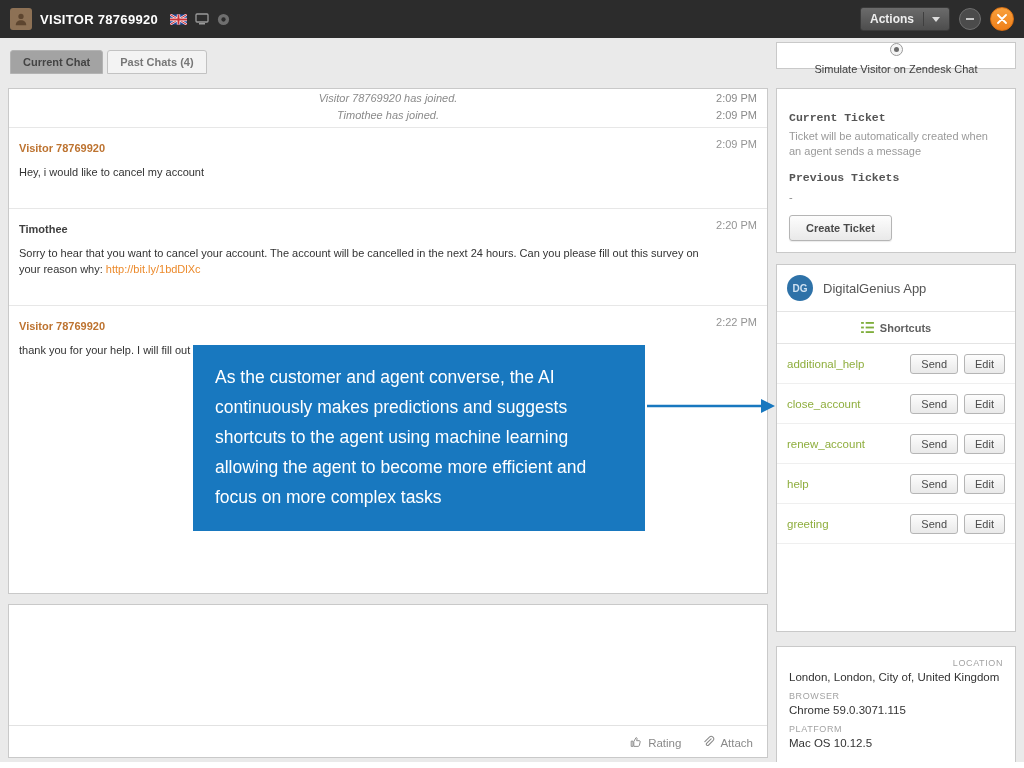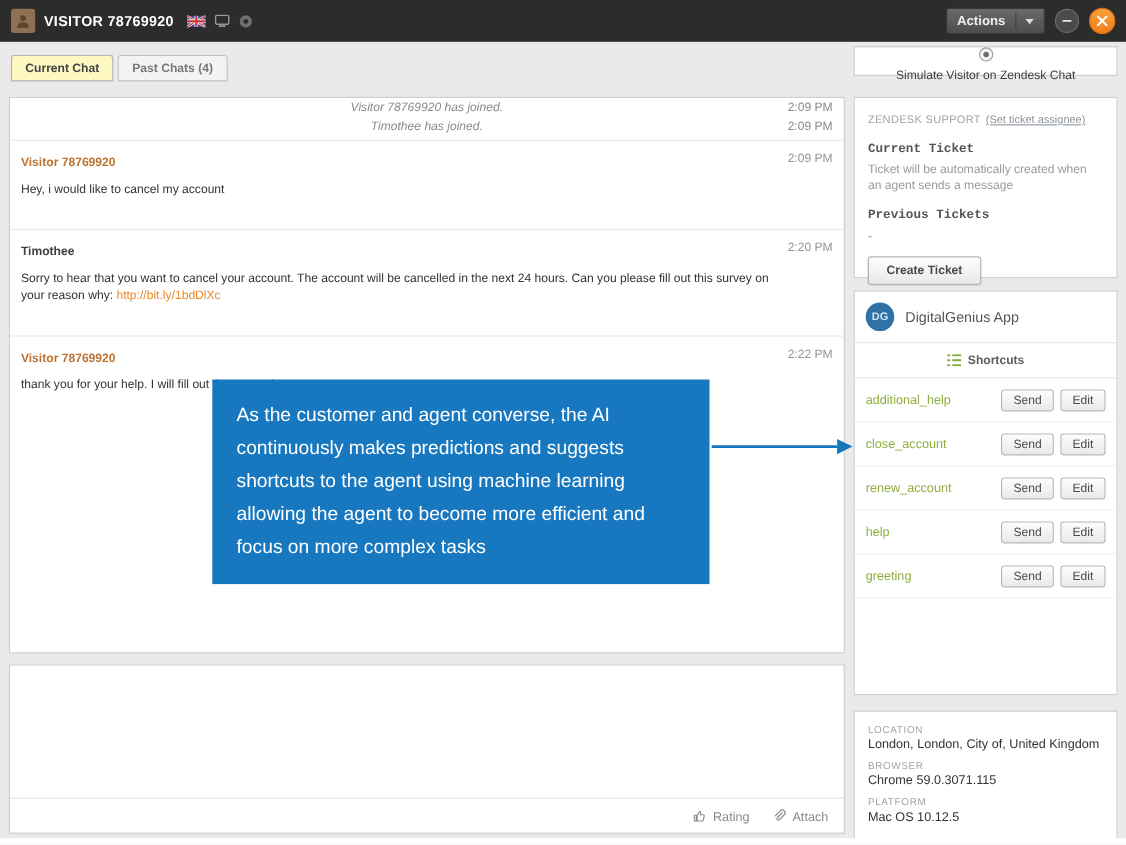--- a/index.html
+++ b/index.html
@@ -22,21 +22,21 @@
   .circle-btn { width:22px; height:22px; border-radius:50%; display:flex; align-items:center;
                 justify-content:center; cursor:pointer; }
   .min-btn { background:#4b4b4b; border:1px solid #6e6e6e; }
   .close-btn { width:24px; height:24px; background:linear-gradient(#f9a03c,#ef7f1a); border:1px solid #d96f12; }
 
   
   .left-col { position:absolute; left:8px; top:44px; width:760px; bottom:10px; }
   .tabs { position:absolute; top:6px; left:2px; display:flex; gap:4px; }
   .tab { font-size:11px; font-weight:bold; padding:5px 12px; border-radius:3px 3px 0 0;
          border:1px solid #c2c2c2; cursor:pointer; }
-  .tab.active { background:#fef9c3; color:#444; border-color:#b3b3b3; }
+  .tab.active { background:#a3a3a3; color:#444; border-color:#b3b3b3; }
   .tab.inactive { background:#f3f3f3; color:#777; }
 
   .chat-panel { position:absolute; top:44px; left:0; right:0; height:506px; background:#fff;
                 border:1px solid #c9c9c9; overflow:hidden; }
   .sysrow { position:relative; text-align:center; font-style:italic; color:#8a8a8a; font-size:11px;
             padding:3px 90px 2px; }
   .sysrow .time { position:absolute; right:10px; top:3px; font-style:normal; color:#8a8a8a; }
   .msg { position:relative; padding:10px 10px 13px; border-top:1px solid #e7e7e7; }
   .msg:first-of-type { border-top:none; }
   .msg .author { font-weight:bold; font-size:11px; }
@@ -88,21 +88,21 @@
   .dg-search { display:block; width:calc(100% - 20px); margin:9px 10px; height:25px; border:1px solid #c6c6c6;
                border-radius:3px; font-size:11px; padding:0 8px; color:#444;
                font-family:"Liberation Sans", sans-serif; }
   .dg-search::placeholder { color:#9a9a9a; }
   .sc-row { display:flex; align-items:center; height:40px; padding:0 10px; border-bottom:1px solid #efefef; }
   .sc-name { font-size:11.5px; color:#8fae3e; flex:1; }
   .sc-btn { font-size:11px; padding:3px 10px; margin-left:6px; }
 
   .info-box { top:604px; height:120px; padding:11px 12px; overflow:hidden; }
   .info-label { font-size:9px; color:#a3a3a3; letter-spacing:.6px; margin-top:8px; }
-  .info-label:first-child { margin-top:0; }
+  .info-label:first-child { margin-top:0;text-align:right; }
   .info-value { font-size:11.5px; color:#333; margin-top:3px; }
 
   .bottom-strip { position:absolute; left:0; right:0; bottom:0; height:6px; background:#fff; }
 </style>
 </head>
 <body>
 
 <div class="screen">
 
   <div class="topbar">
@@ -220,24 +220,20 @@
   <div class="right-col">
 
     <div class="rbox sim-box">
       <span class="radio">
           <span class="radio-dot"></span>
         </span>
       <span class="sim-label">Simulate Visitor on Zendesk Chat</span>
     </div>
 
     <div class="rbox zd-box">
-      <div>
-        <span class="zd-header">ZENDESK SUPPORT</span>
-        <span class="zd-link">(Set ticket assignee)</span>
-      </div>
       <div class="zd-h">Current Ticket</div>
       <div class="zd-p">Ticket will be automatically created when an agent sends a message</div>
       <div class="zd-h">Previous Tickets</div>
       <div class="zd-dash">-</div>
       <div class="btn create-btn">Create Ticket</div>
     </div>
 
     <div class="rbox dg-box">
       <div class="dg-header">
         <div class="dg-avatar">DG</div>

